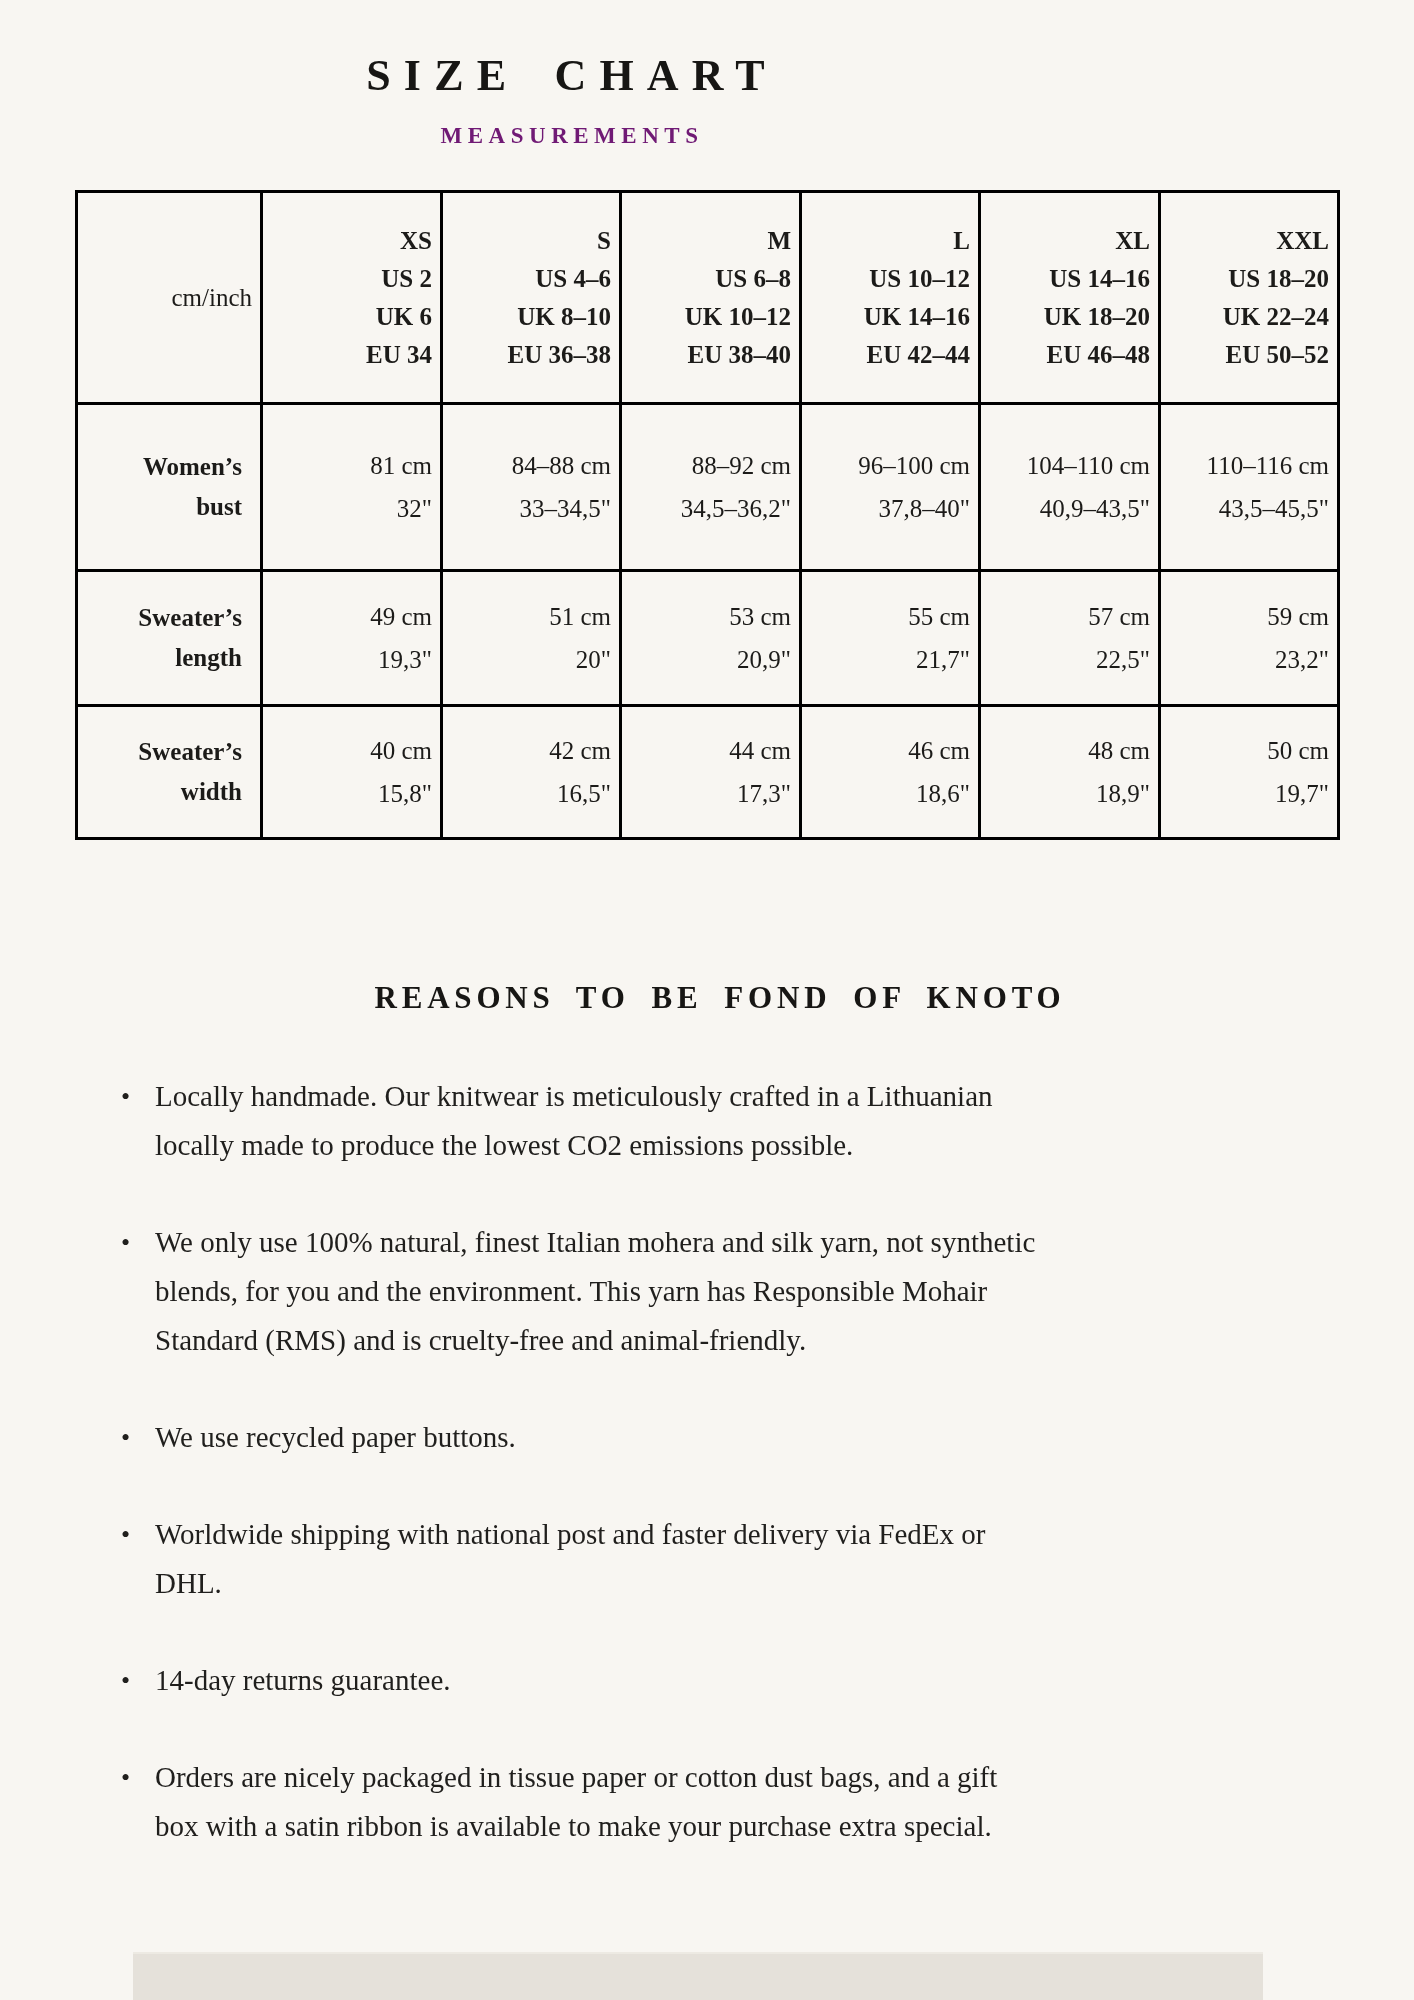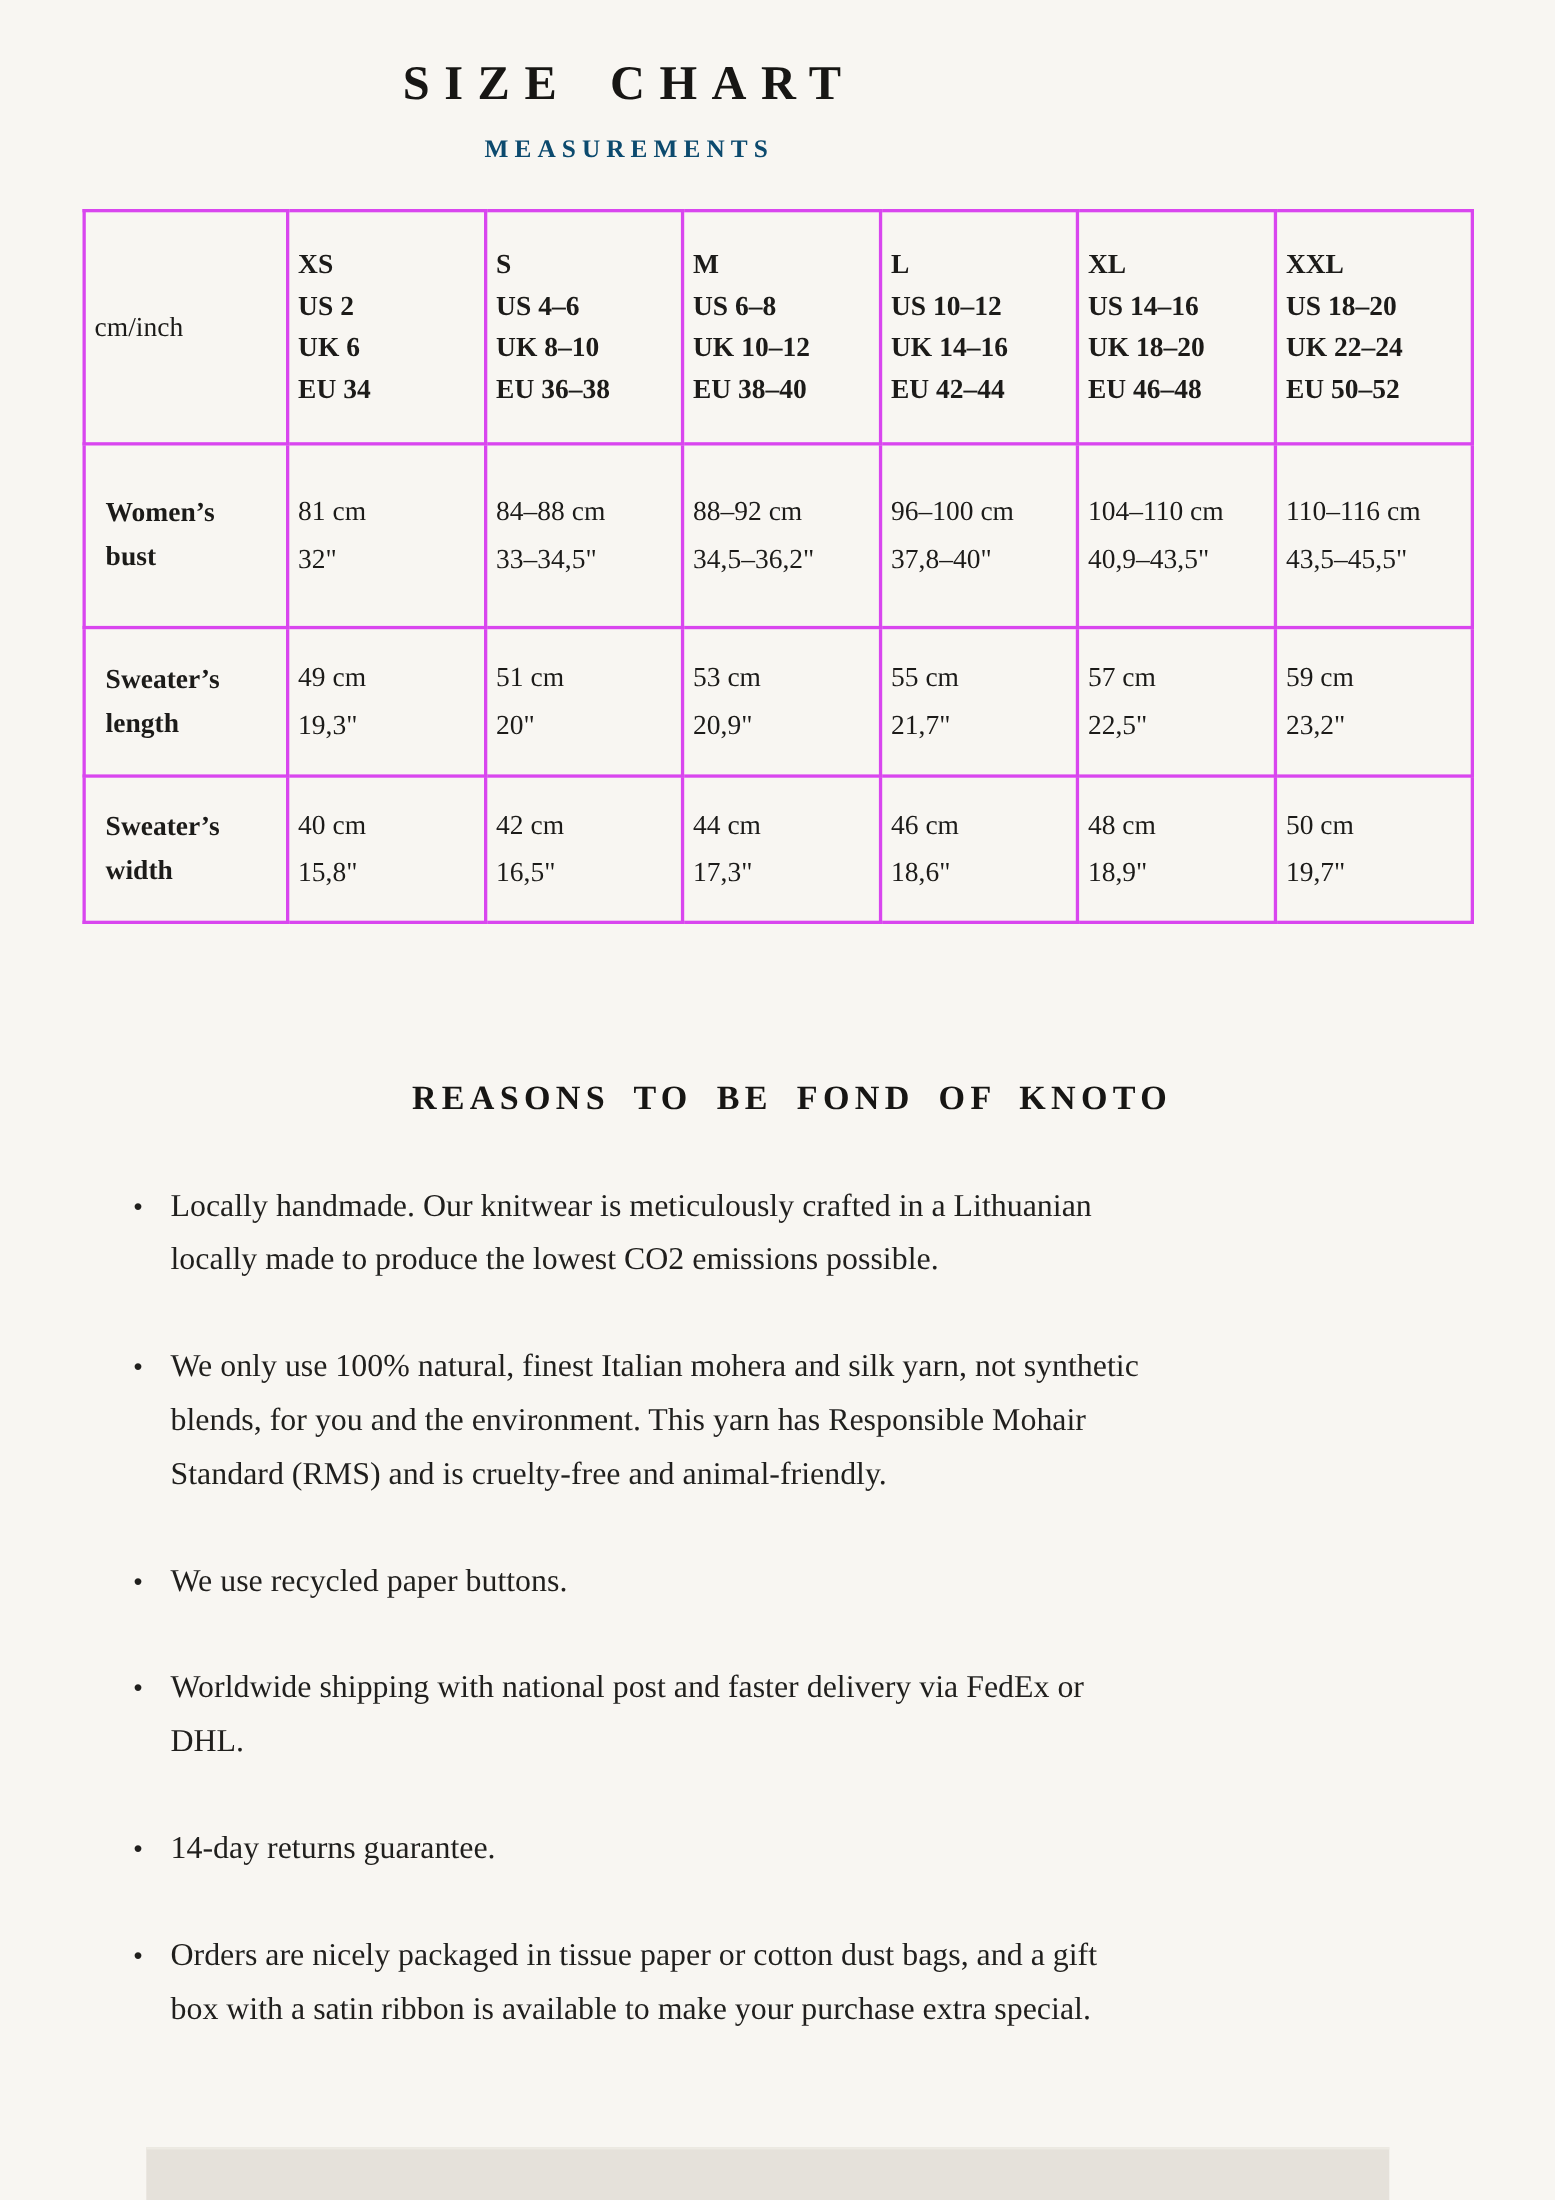--- a/index.html
+++ b/index.html
@@ -28,35 +28,35 @@
     font-weight: 600;
     letter-spacing: 0.30em;
     word-spacing: 0.25em;
     color: #171614;
   }
   .page-subtitle {
     margin-top: 22px;
     font-size: 23px;
     font-weight: 700;
     letter-spacing: 0.24em;
-    color: #0c4a6e;
+    color: #701a75;
   }
 
   
   table.size-table {
     position: absolute;
     top: 190px;
     left: 75px;
     width: 1262px;
     border-collapse: collapse;
     table-layout: fixed;
   }
   .size-table td, .size-table th {
-    border: 3px solid #d946ef;
-    text-align: left;
+    border: 3px solid #000000;
+    text-align: right;
     vertical-align: middle;
     font-size: 25px;
     font-weight: 400;
     padding: 6px 8px;
   }
   .size-table tr.r-head   { height: 212px; }
   .size-table tr.r-bust   { height: 167px; }
   .size-table tr.r-length { height: 135px; }
   .size-table tr.r-width  { height: 133px; }
   .size-table th .hl { display: block; line-height: 38px; font-weight: 700; }

